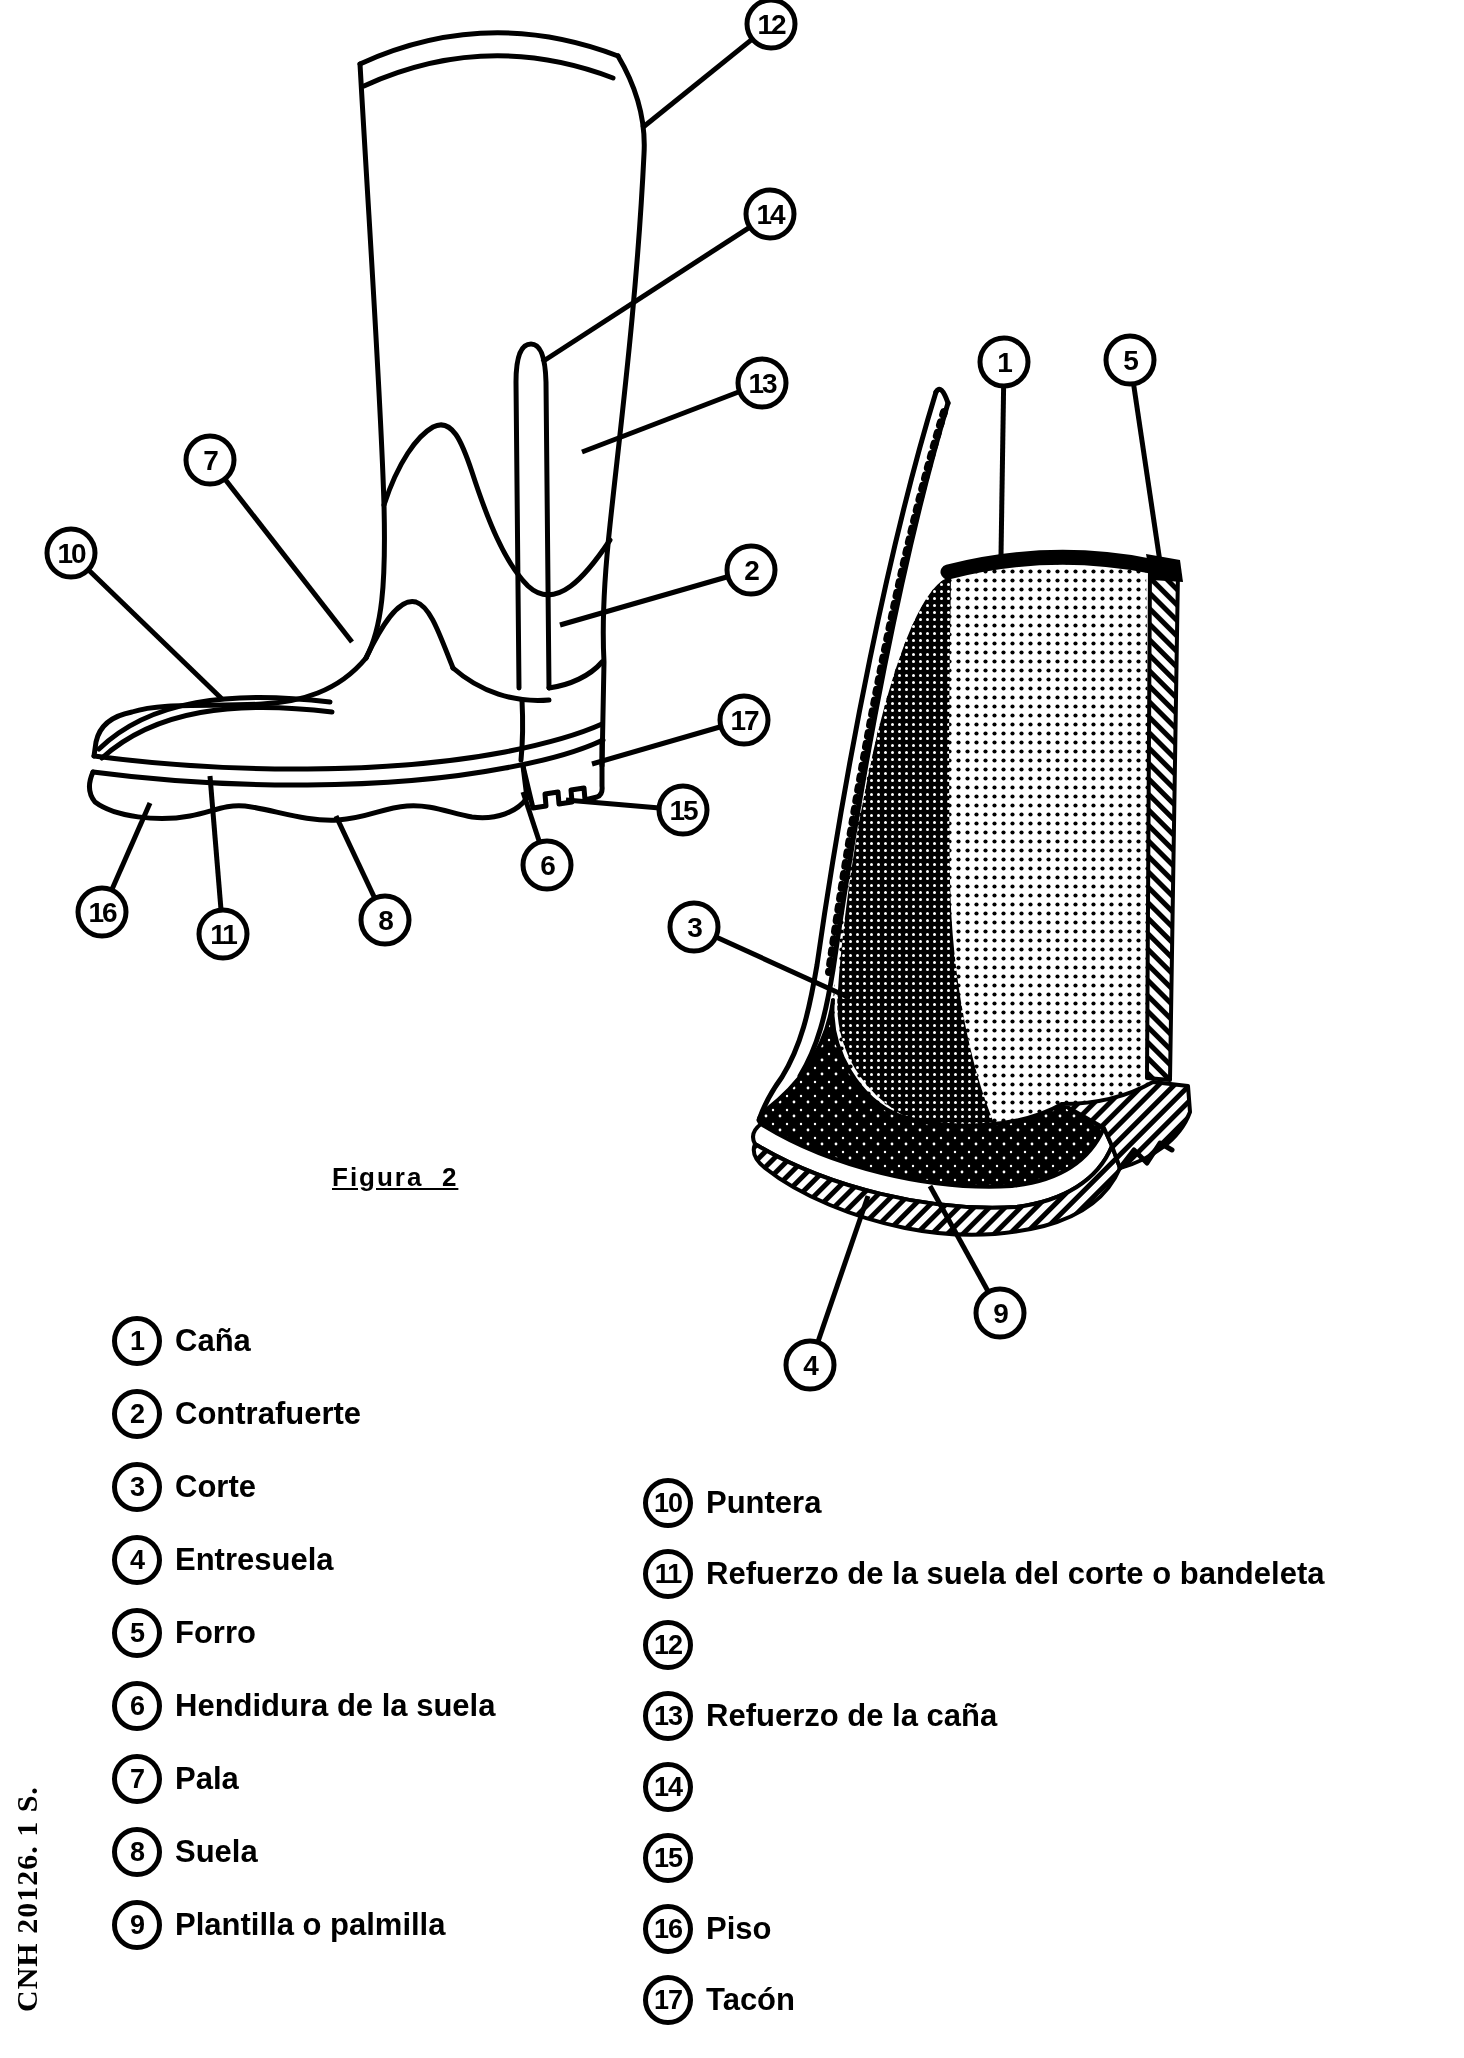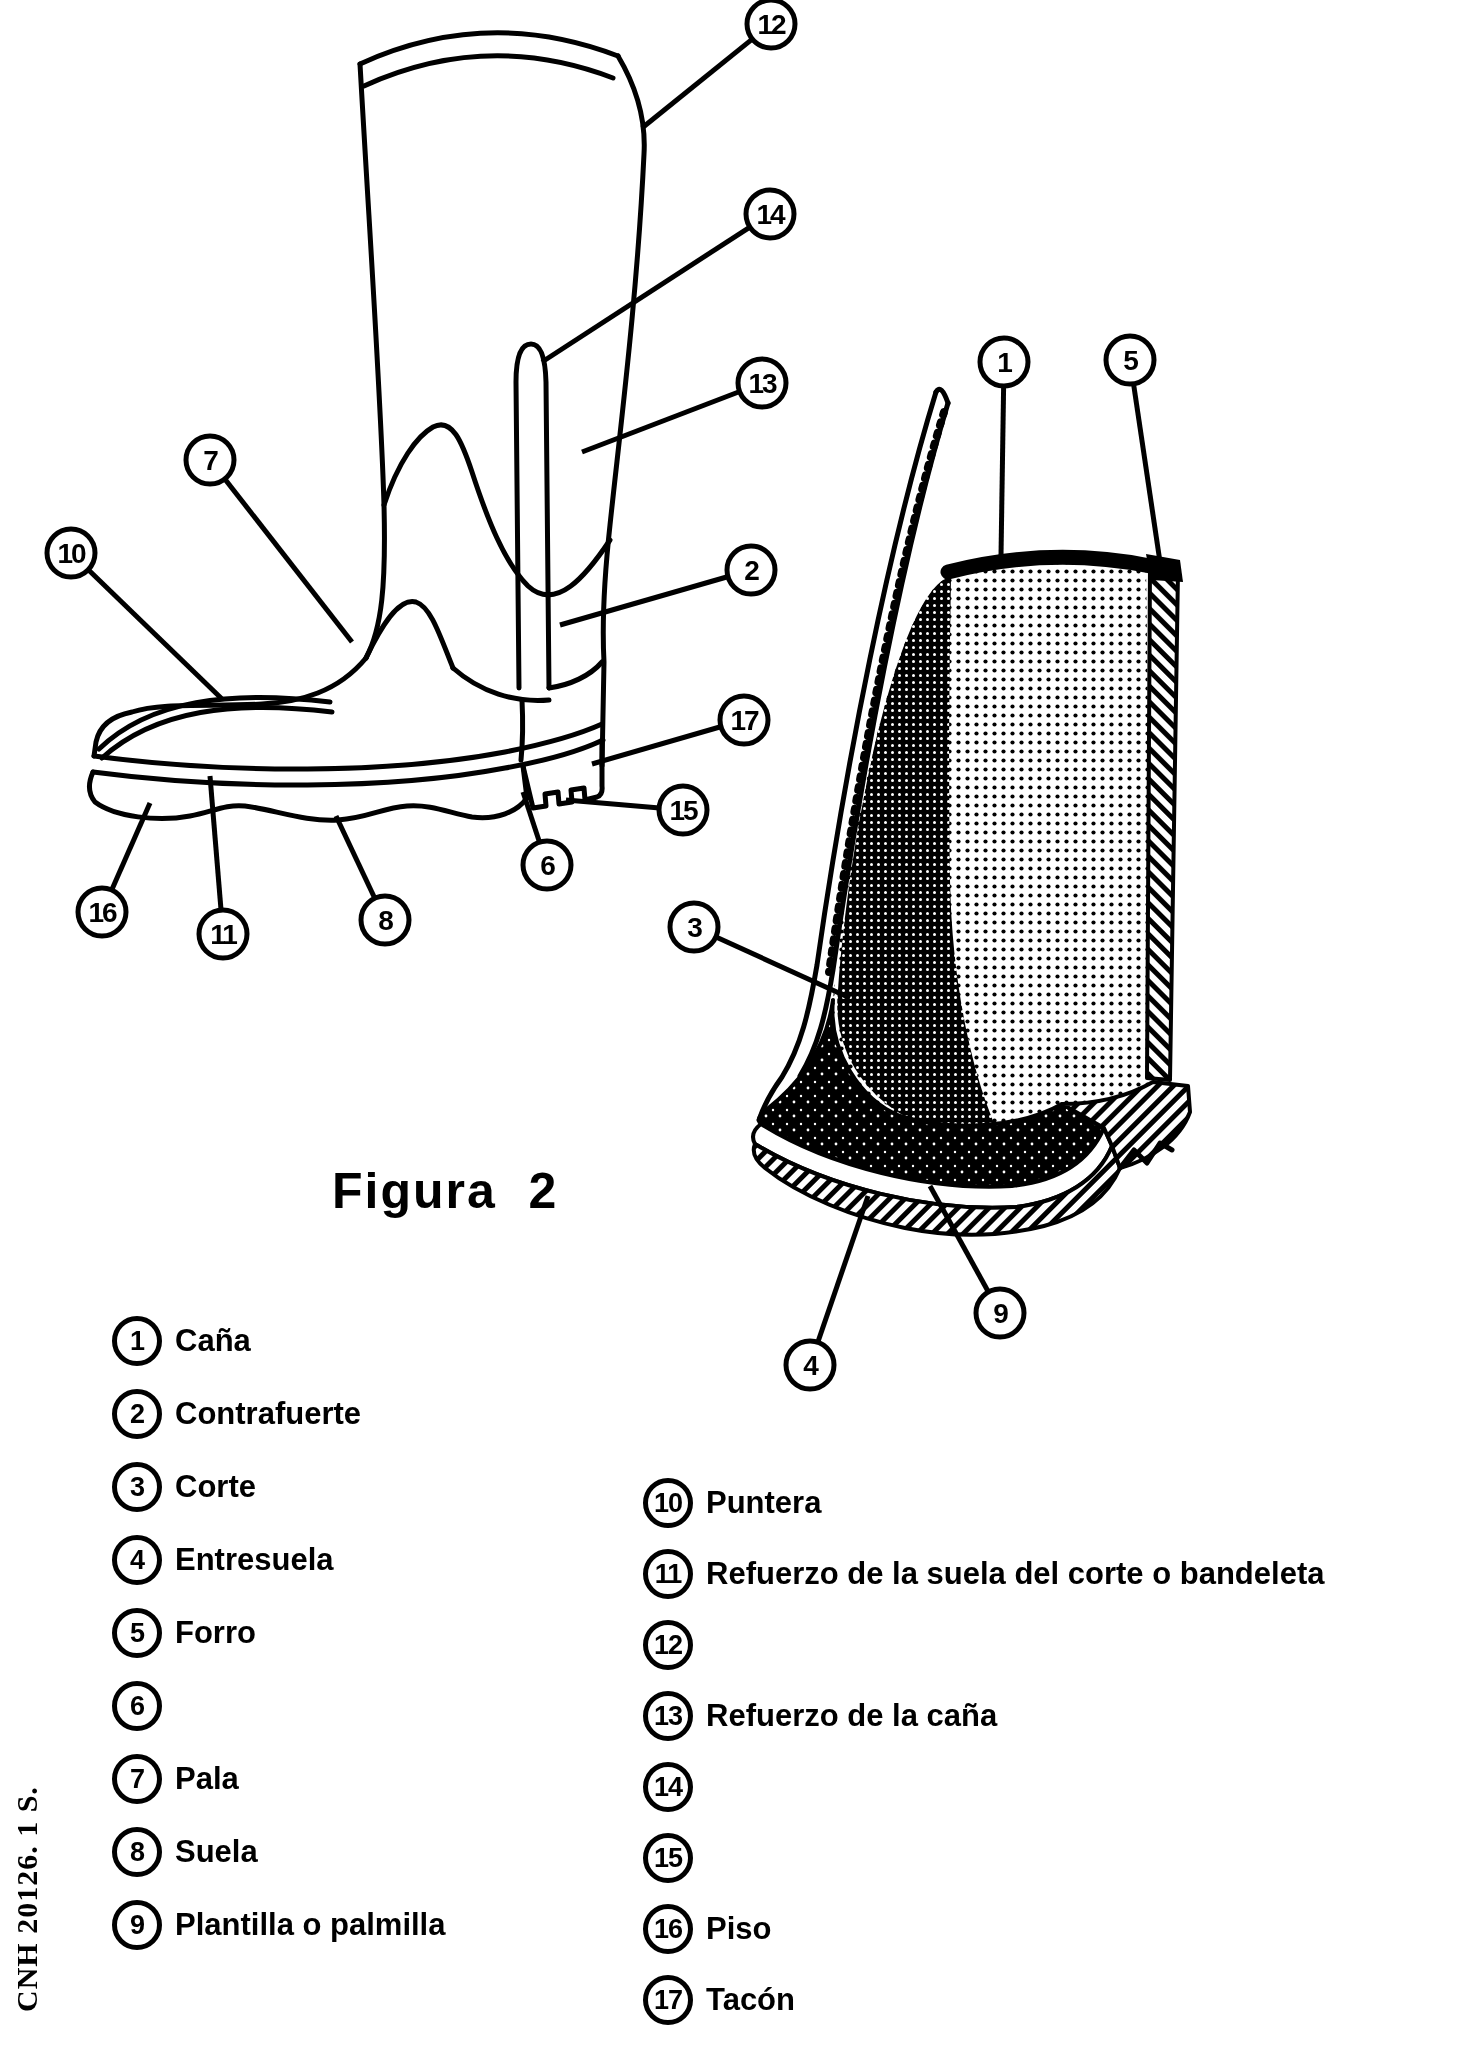--- a/index.html
+++ b/index.html
@@ -6,21 +6,21 @@
   html,body{ margin:0; padding:0; background:#888; }
   #page{
     position:relative; width:1464px; height:2058px;
     background:var(--paper); overflow:hidden;
     font-family:"Liberation Sans", sans-serif; color:var(--ink);
   }
   #art{ position:absolute; left:0; top:0; width:1464px; height:2058px; }
 
   .caption{
     position:absolute; left:332px; top:1162px;
-    font-size:50px; font-weight:bold; letter-spacing:2px; white-space:pre;
+    font-size:26px; font-weight:bold; letter-spacing:2px; white-space:pre;text-decoration:underline;
   }
   .side-code{
     position:absolute; left:10px; top:2012px;
     transform:rotate(-90deg); transform-origin:0 0;
     font-family:"Liberation Serif", serif; font-weight:bold;
     font-size:30px; letter-spacing:1px; white-space:nowrap;
   }
 
   .legend-col{ position:absolute; display:flex; flex-direction:column; }
   #legend-left{ left:112px; top:1316px; gap:23px; }
@@ -237,20 +237,21 @@
       <span class="llabel">Entresuela</span>
     </div>
 
     <div class="legend-item">
       <span class="lnum">5</span>
       <span class="llabel">Forro</span>
     </div>
 
     <div class="legend-item">
       <span class="lnum">6</span>
+      <span class="llabel">Hendidura de la suela</span>
     </div>
 
     <div class="legend-item">
       <span class="lnum">7</span>
       <span class="llabel">Pala</span>
     </div>
 
     <div class="legend-item">
       <span class="lnum">8</span>
       <span class="llabel">Suela</span>

